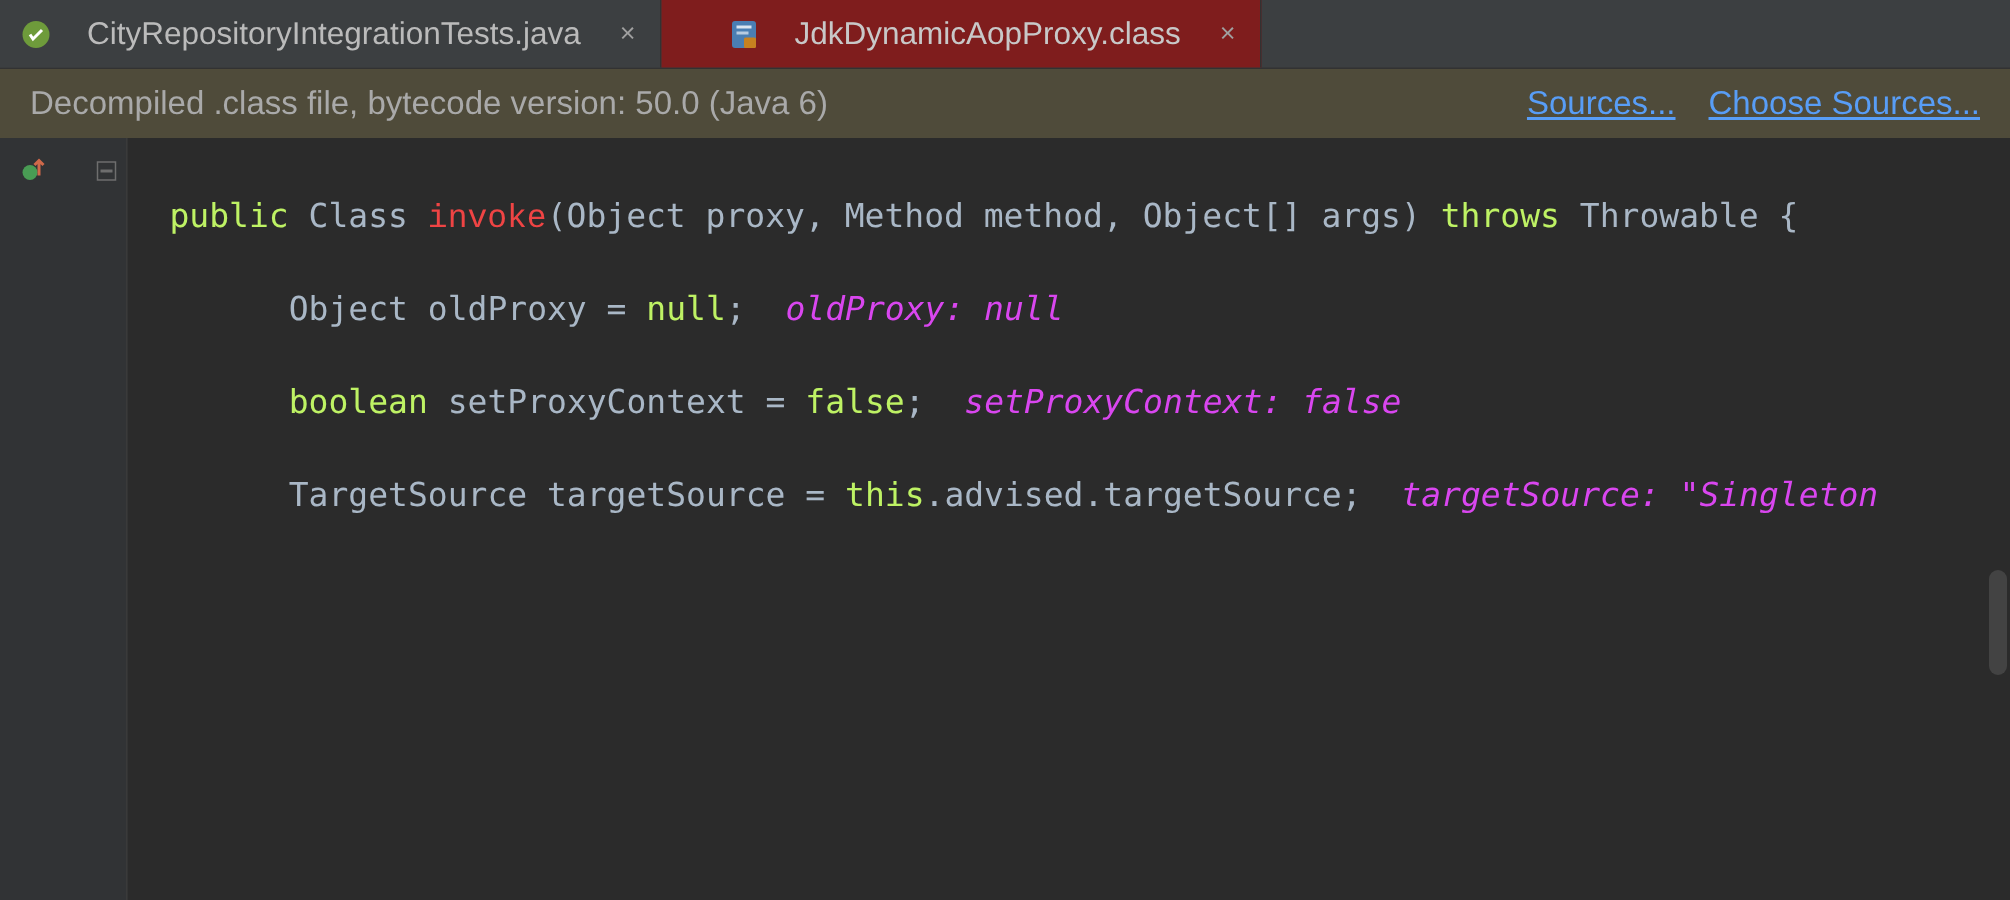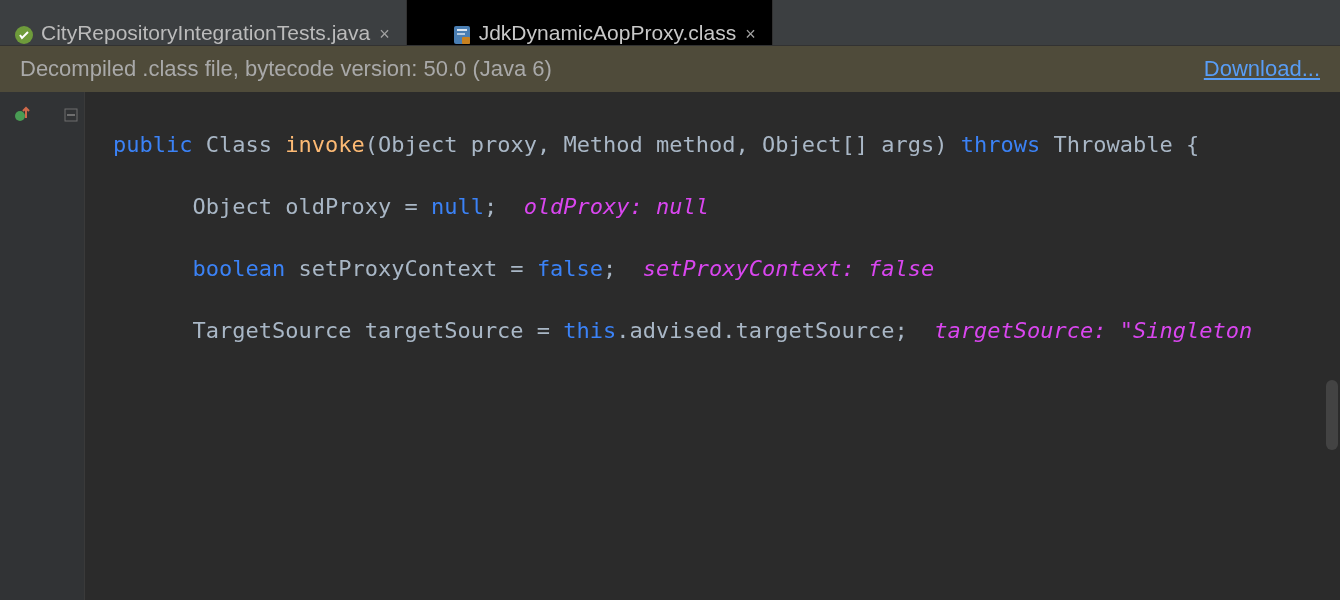--- a/index.html
+++ b/index.html
@@ -13,32 +13,32 @@
     position: relative;
   }
   .tab-bar {
     display: flex;
     height: 46px;
     background: #3c3f41;
     border-bottom: 1px solid #323232;
   }
   .tab {
     display: flex;
-    align-items: flex-end;
+    align-items: center;
     padding: 0 14px;
-    gap: 7px;
+    gap: 24px;
     background: #3c3f41;
     border-right: 1px solid #323232;
     cursor: pointer;
     font-family: "Helvetica Neue", Arial, sans-serif;
     font-size: 21px;
     color: #bbbbbb;
   }
   .tab.active {
-    background: #000000;
+    background: #7f1d1d;
     color: #c8c8c8;
     padding-left: 45px;
   }
   .tab .icon { display: inline-flex; width: 20px; height: 20px; }
   .tab .close { color: #a0a0a0; font-size: 18px; padding: 0 2px; }
   .banner {
     display: flex;
     align-items: center;
     height: 46px;
     background: #4f4b3a;
@@ -78,24 +78,24 @@
     flex: 1;
     padding: 6px 0 0 28px;
     line-height: 31px;
     color: #a9b7c6;
     white-space: pre;
     position: relative;
     overflow: hidden;
   }
   .code-row { position: relative; height: 31px; }
   .code-row > * { position: relative; z-index: 1; }
-  .kw { color: #3b82f6; }
+  .kw { color: #bef264; }
   .type { color: #a9b7c6; }
   .hint { color: #d946ef; font-style: italic; }
-  .mtd { color: #fdba74; }
+  .mtd { color: #ef4444; font-family: Liberation Mono, monospace; }
   .scrollbar {
     position: absolute;
     right: 2px;
     top: 380px;
     width: 12px;
     height: 70px;
     background: #5b5b5b;
     border-radius: 6px;
     opacity: 0.5;
   }
@@ -124,21 +124,22 @@
         </svg>
     </span>
     <span>JdkDynamicAopProxy.class</span>
     <span class="close">×</span>
   </div>
 </div>
 
 <div class="banner">
   <span>Decompiled .class file, bytecode version: 50.0 (Java 6)</span>
   <span class="spacer"></span>
-  <a>Download...</a>
+  <a>Sources...</a>
+  <a>Choose Sources...</a>
 </div>
 
 <div class="editor-wrap">
   <div class="gutter">
     <span class="gutter-ovr">
       <svg viewBox="0 0 16 16">
           <circle cx="6" cy="10" r="5" fill="#499c54"></circle>
           <path d="M12 12 L12 2 M9 5 L12 2 L15 5" stroke="#d0694a" stroke-width="2" fill="none"></path>
         </svg>
     </span>

